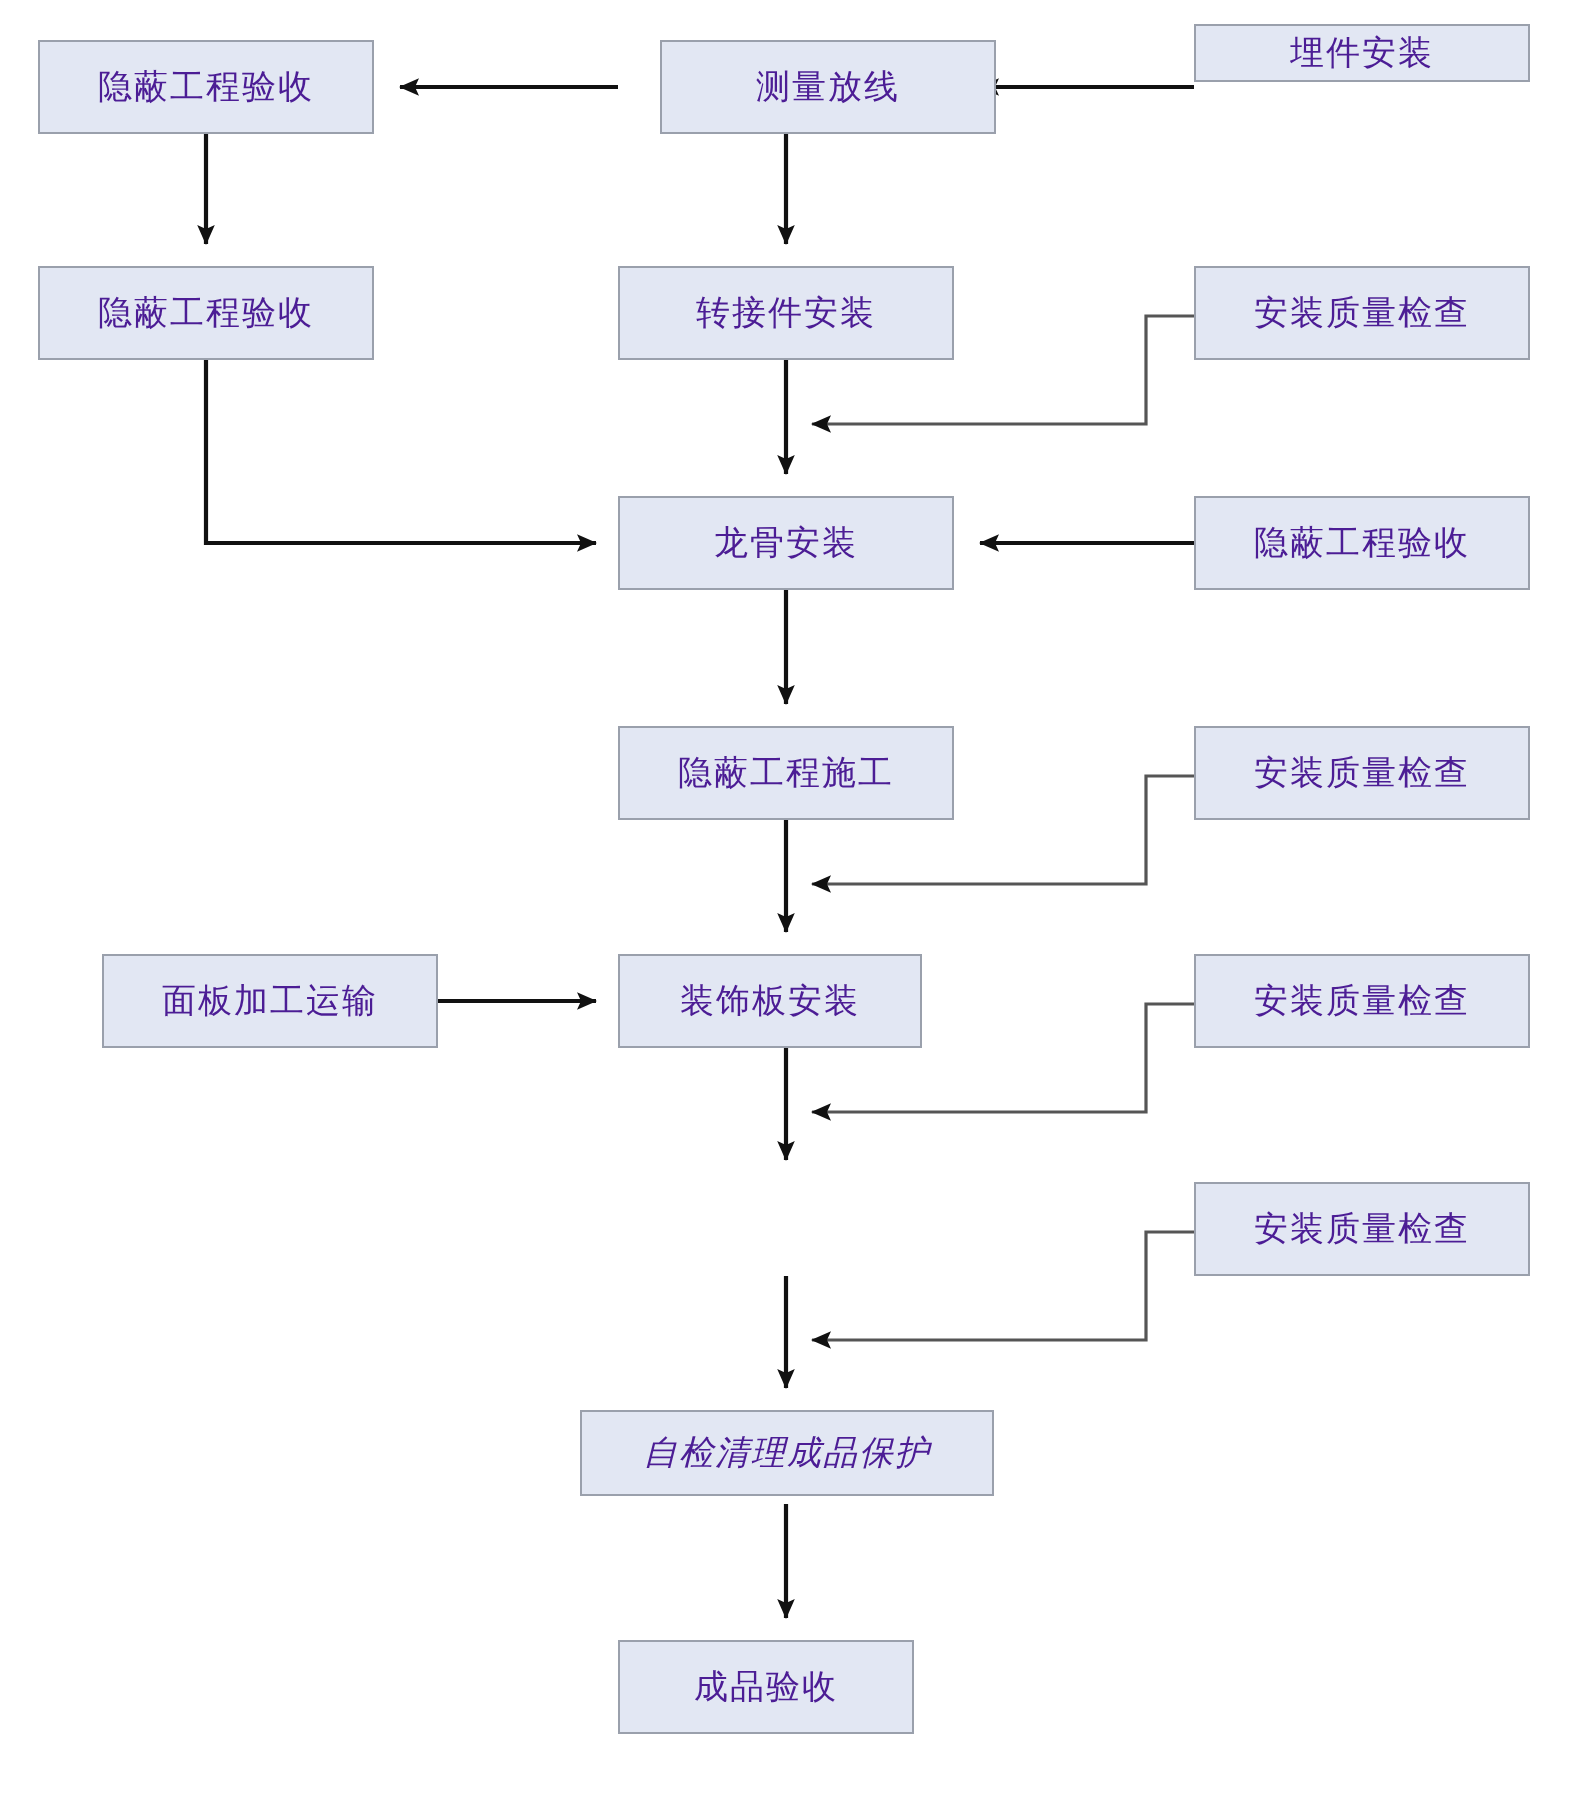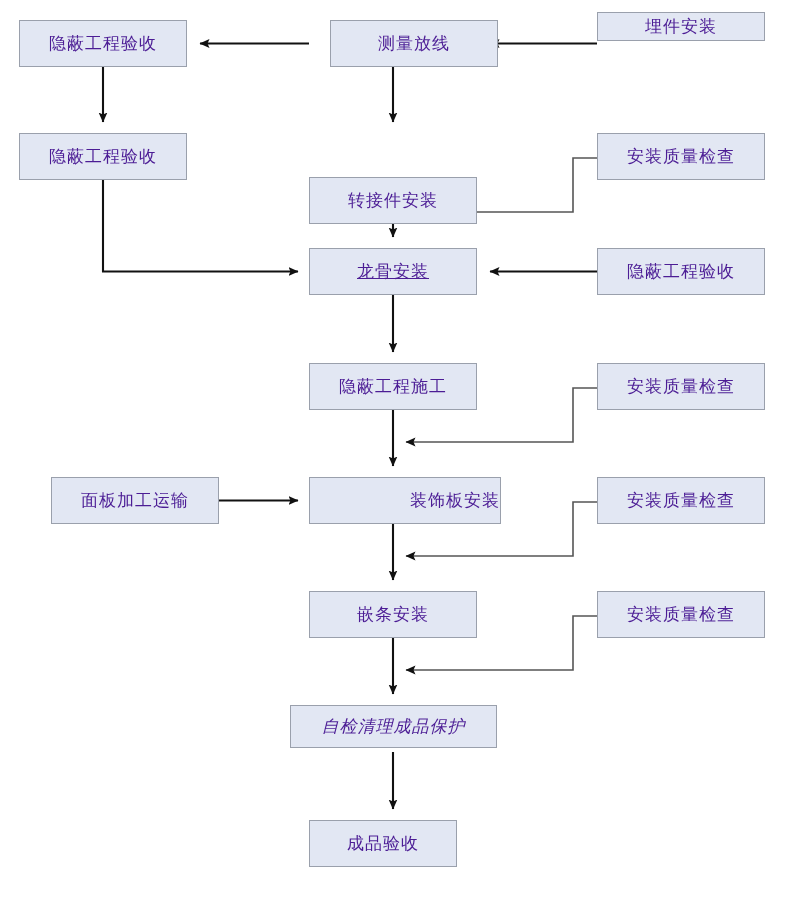--- a/index.html
+++ b/index.html
@@ -109,59 +109,56 @@
   </div>
 
   <div class="node" style="left:597px; top:12px; width:168px; height:29px;justify-content:center;">
     <span class="node-label">埋件安装</span>
   </div>
 
   <div class="node" style="left:19px; top:133px; width:168px; height:47px;">
     <span class="node-label">隐蔽工程验收</span>
   </div>
 
-  <div class="node" style="left:309px; top:133px; width:168px; height:47px;margin-top:44px;">
+  <div class="node" style="left:309px; top:133px; width:168px; height:47px;">
     <span class="node-label">转接件安装</span>
   </div>
 
   <div class="node" style="left:597px; top:133px; width:168px; height:47px;">
     <span class="node-label">安装质量检查</span>
   </div>
 
-  <div class="node" style="left:309px; top:248px; width:168px; height:47px;text-decoration:underline;">
+  <div class="node" style="left:309px; top:248px; width:168px; height:47px;">
     <span class="node-label">龙骨安装</span>
   </div>
 
   <div class="node" style="left:597px; top:248px; width:168px; height:47px;">
     <span class="node-label">隐蔽工程验收</span>
   </div>
 
   <div class="node" style="left:309px; top:363px; width:168px; height:47px;">
     <span class="node-label">隐蔽工程施工</span>
   </div>
 
   <div class="node" style="left:597px; top:363px; width:168px; height:47px;">
     <span class="node-label">安装质量检查</span>
   </div>
 
   <div class="node" style="left:19px; top:477px; width:168px; height:47px;margin-left:32px;">
     <span class="node-label">面板加工运输</span>
   </div>
 
-  <div class="node" style="left:309px; top:477px; width:192px; height:47px;justify-content:flex-end;">
+  <div class="node" style="left:309px; top:477px; width:152px; height:47px;">
     <span class="node-label">装饰板安装</span>
   </div>
 
   <div class="node" style="left:597px; top:477px; width:168px; height:47px;">
     <span class="node-label">安装质量检查</span>
   </div>
 
-  <div class="node" style="left:309px; top:591px; width:168px; height:47px;">
-    <span class="node-label">嵌条安装</span>
-  </div>
 
   <div class="node" style="left:597px; top:591px; width:168px; height:47px;">
     <span class="node-label">安装质量检查</span>
   </div>
 
   <div class="node" style="left:290px; top:705px; width:207px; height:43px;font-style:italic;">
     <span class="node-label">自检清理成品保护</span>
   </div>
 
   <div class="node" style="left:309px; top:820px; width:148px; height:47px;">

